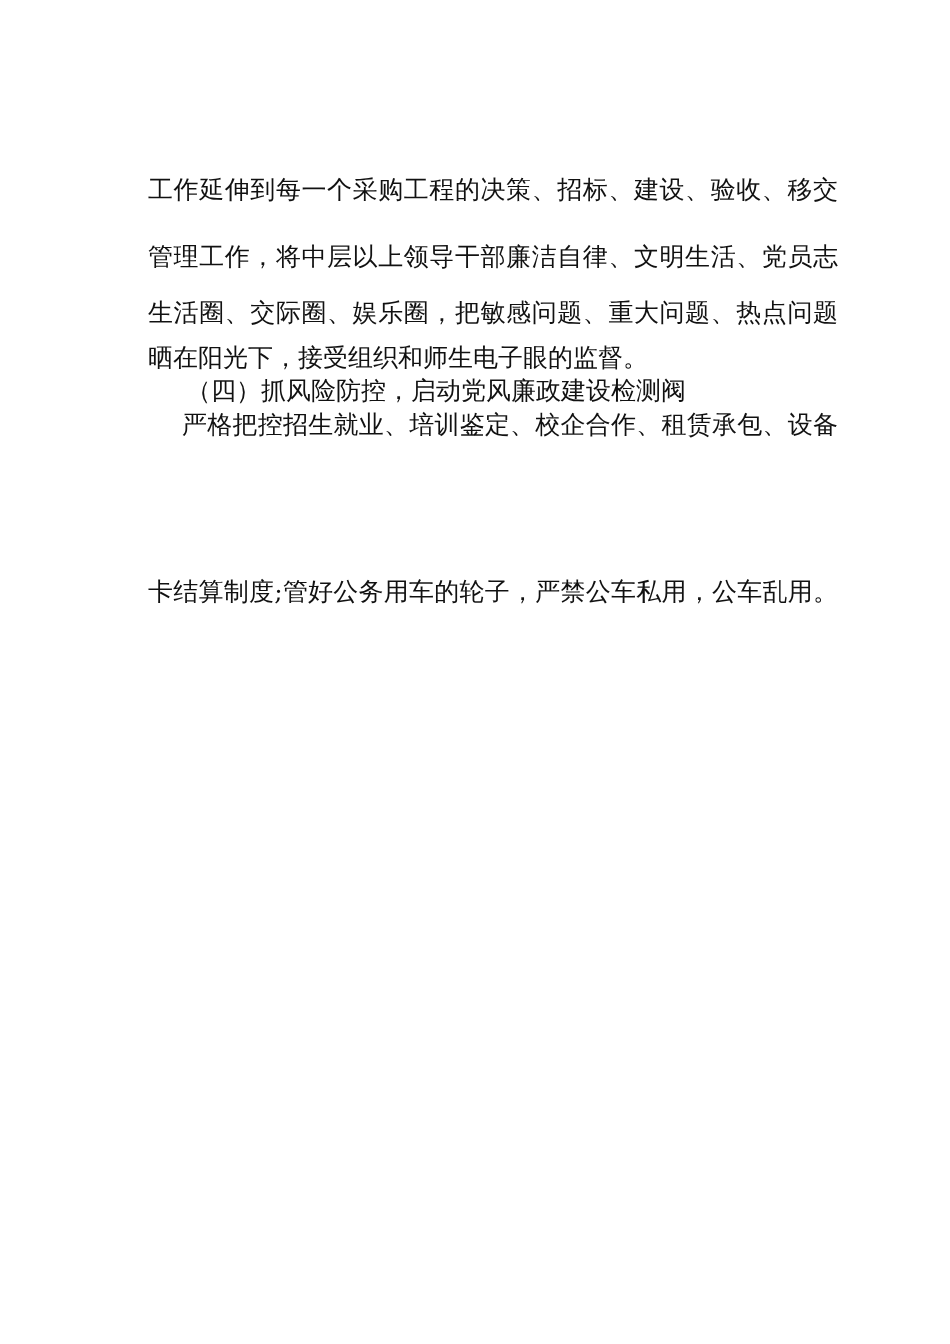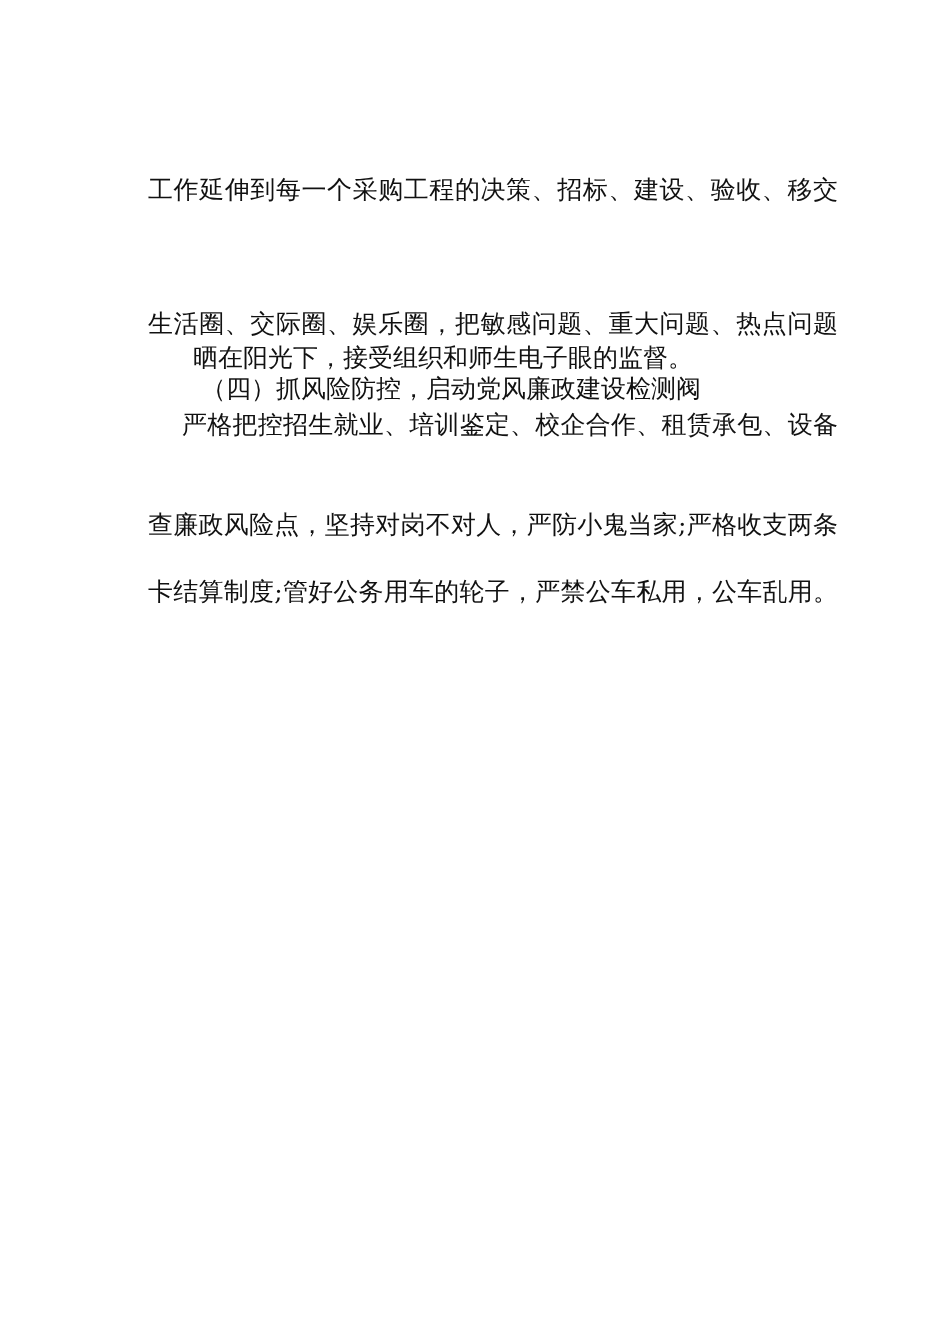--- a/index.html
+++ b/index.html
@@ -26,30 +26,30 @@
     height: 34px;
     font-family: "DejaVu Serif", "Liberation Serif", serif;
     font-size: 25px;
     line-height: 34px;
     color: #111111;
     white-space: nowrap;
     text-align: justify;
     text-align-last: justify;
     letter-spacing: 0px;
   }
-  .line.last { text-align-last: left; margin-left: 45px; }
+  .line.last { text-align-last: left; }
   .line.indent2 { left: 182px; width: 656px; }
-  .line.indent3 { left: 201px; width: 652px; text-align-last: left; font-family: Liberation Mono, monospace; }
+  .line.indent3 { left: 186px; width: 652px; text-align-last: left; }
 </style>
 </head>
 <body>
 
 <div class="page">
   <div class="line" style="top:173px">工作延伸到每一个采购工程的决策、招标、建设、验收、移交</div>
-  <div class="line" style="top:307px">生活圈、交际圈、娱乐圈，把敏感问题、重大问题、热点问题</div>
+  <div class="line" style="top:240px">管理工作，将中层以上领导干部廉洁自律、文明生活、党员志</div>
+  <div class="line" style="top:296px">生活圈、交际圈、娱乐圈，把敏感问题、重大问题、热点问题</div>
   <div class="line last" style="top:341px">晒在阳光下，接受组织和师生电子眼的监督。</div>
 
   <div class="line indent3" style="top:374px">（四）抓风险防控，启动党风廉政建设检测阀</div>
   <div class="line indent2" style="top:408px">严格把控招生就业、培训鉴定、校企合作、租赁承包、设备</div>
-  <div class="line" style="top:508px">查廉政风险点，坚持对岗不对人，严防小鬼当家;严格收支两条</div>
   <div class="line" style="top:575px">卡结算制度;管好公务用车的轮子，严禁公车私用，公车乱用。</div>
 
 </div>
 
 </body></html>

